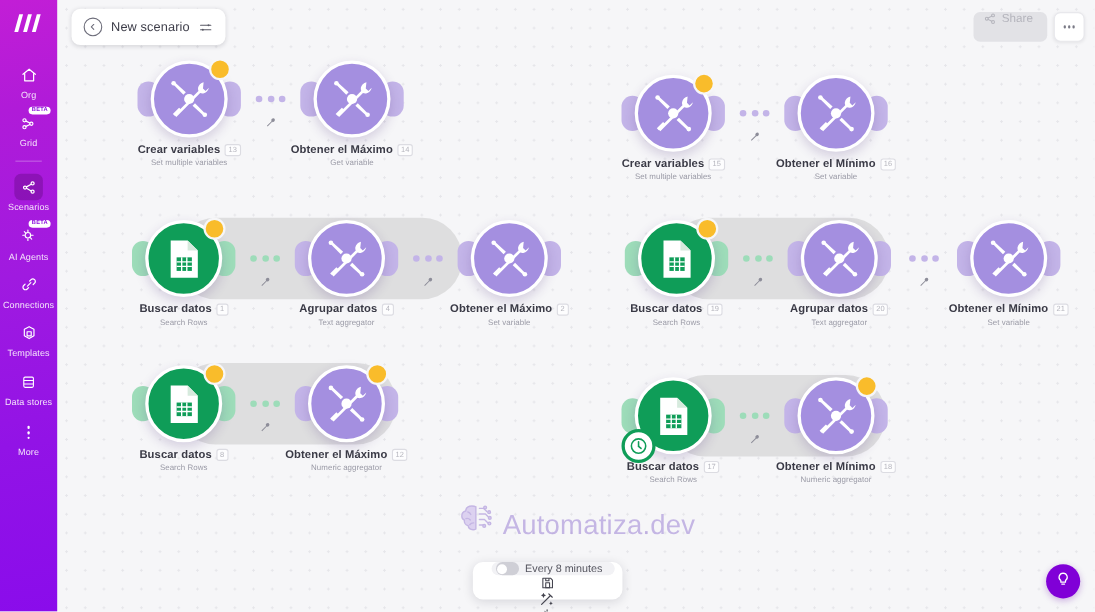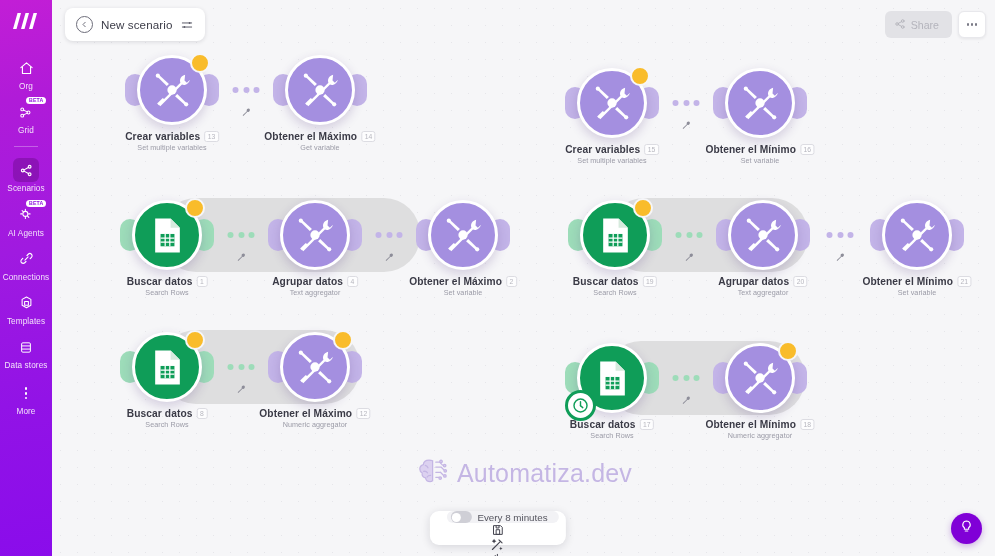--- a/index.html
+++ b/index.html
@@ -75,21 +75,21 @@
   .scn-title { font-size: 11.6px; color: #3c3c48; letter-spacing: 0.1px; }
   .topbar-left .tb-ico { cursor: pointer; display:flex; align-items:center; }
 
   .topbar-right {
     position: absolute; right: 9px; top: 9px; height: 31px;
     display: flex; align-items: center; gap: 6px; z-index: 40;
   }
   .share-btn {
     height: 27px; background: #e2e2e6; color: #b4b4bc;
     border: none; border-radius: 6px; padding: 0 13px 0 9px;
-    font-size: 10.6px; display: flex; align-items: center; gap: 5px;
+    font-size: 10.6px; display: flex; align-items: flex-start; gap: 5px;
     cursor: not-allowed; font-family: inherit;
   }
   .dots-btn {
     width: 28px; height: 27px; background: #fff; border: 1px solid #e8e8ec;
     border-radius: 6px; display:flex; align-items:center; justify-content:center;
     cursor: pointer; box-shadow: 0 1px 3px rgba(20,20,40,0.08);
   }
   .dots-btn i { width: 2.6px; height: 2.6px; background: #7a7a86; border-radius: 50%; margin: 0 0.8px; }
 
   
@@ -148,21 +148,21 @@
   .wrench-mini {
     position: absolute; top: 48px; left: 50%; transform: translateX(-50%); z-index: 5;
   }
   .grp-bg {
     position: absolute; background: #dededf; border-radius: 36px; z-index: 0;
   }
 
   
   .watermark {
     position: absolute; left: 50%; transform: translateX(-50%);
-    top: 455px; display: flex; align-items: center; gap: 8px; z-index: 5;
+    top: 455px; display: flex; align-items: flex-end; gap: 8px; z-index: 5;
     opacity: 0.62; pointer-events: none;
   }
   .wm-text { font-size: 25px; color: #a78fd8; font-weight: normal; letter-spacing: 0.2px; }
 
   
   .bottombar {
     position: absolute; left: 50%; transform: translateX(-50%); bottom: 11px;
     height: 34px; background: #fff; border-radius: 9px;
     box-shadow: 0 2px 10px rgba(20,20,40,0.14);
     display: flex; align-items: center; z-index: 60;

